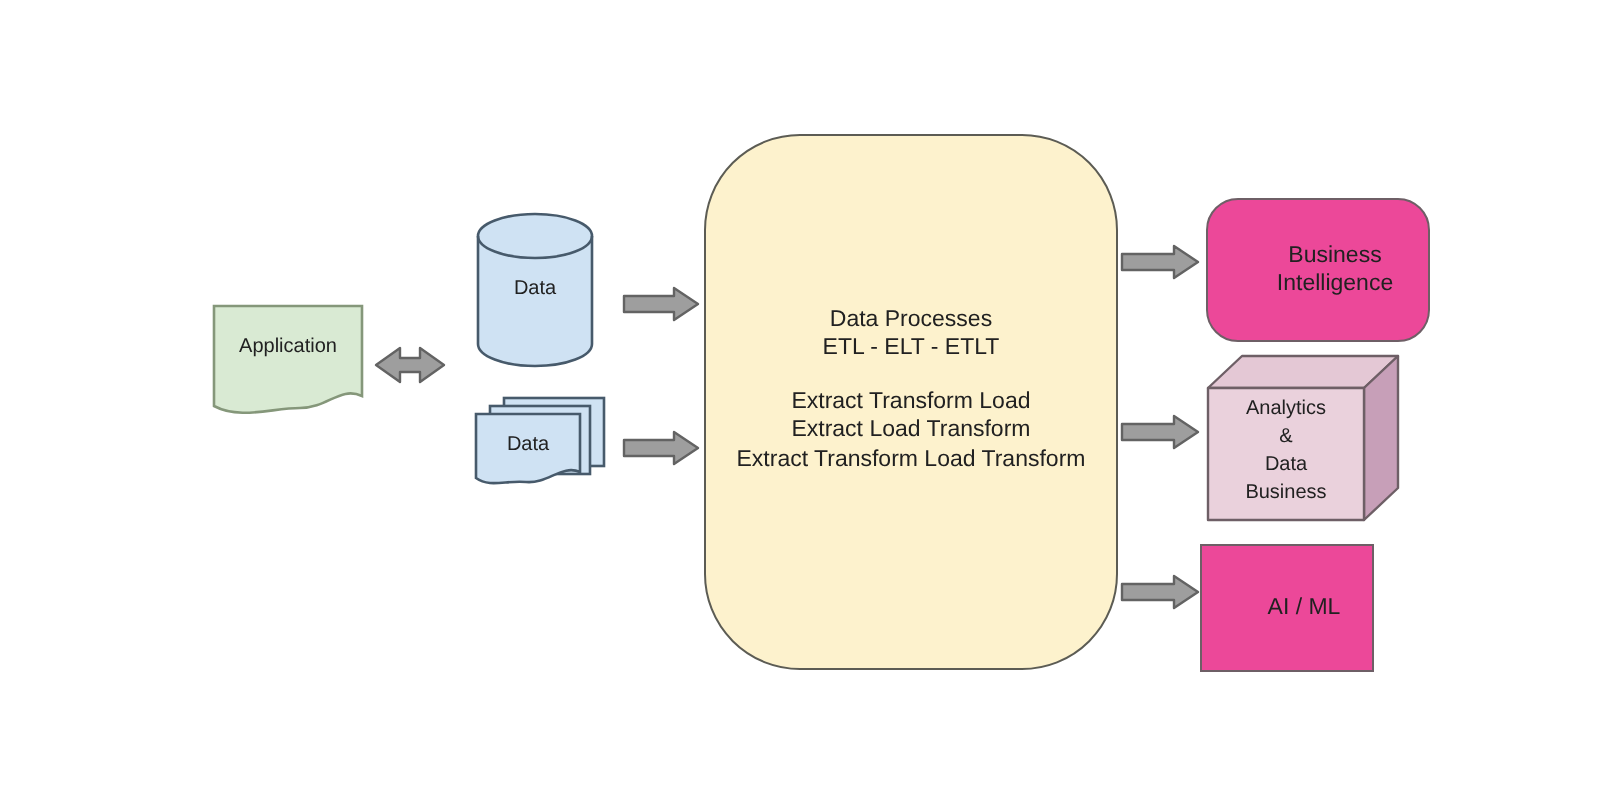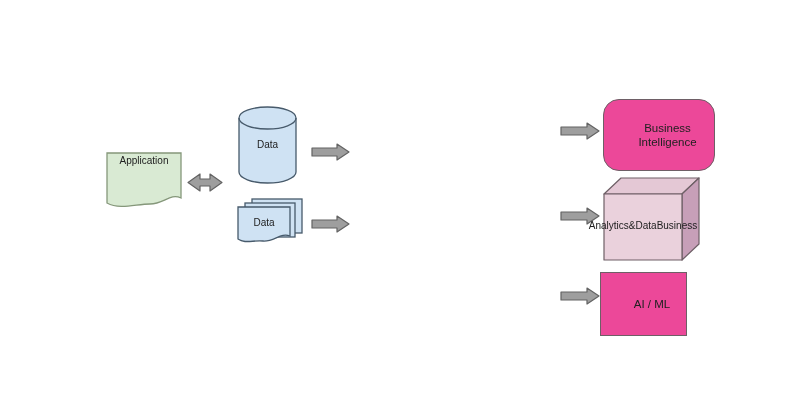--- a/index.html
+++ b/index.html
@@ -36,21 +36,21 @@
   .spacer{height:12px;}
 </style>
 </head>
 <body>
 
 <div class="canvas">
 
   <svg class="abs" style="left:106px;top:152px;" width="76" height="62" viewBox="0 0 76 62">
     <path class="doc-shape" d="M1,1 L75,1 L75,46 C64,41 58,52 44,52 C30,52 14,58 1,51 Z"></path>
   </svg>
-  <div class="lbl" style="left:106px;top:135px;width:76px;height:52px;">Application</div>
+  <div class="lbl" style="left:106px;top:148px;width:76px;height:52px;">Application</div>
 
   <svg class="abs" style="left:187px;top:171px;" width="36" height="23" viewBox="0 0 36 23">
     <polygon class="arrow-shape" points="1,11.5 13,3 13,8 23,8 23,3 35,11.5 23,20 23,15 13,15 13,20"></polygon>
   </svg>
 
   <svg class="abs" style="left:238px;top:106px;" width="59" height="78" viewBox="0 0 59 78">
     <path class="blue-fill" d="M1,12 A28.5,11 0 0 1 58,12 L58,66 A28.5,11 0 0 1 1,66 Z"></path>
     <path fill="none" stroke="#475a6b" stroke-width="1.3" d="M1,12 A28.5,11 0 0 0 58,12"></path>
   </svg>
   <div class="lbl" style="left:238px;top:120px;width:59px;height:50px;">Data</div>
@@ -62,20 +62,30 @@
   </svg>
   <div class="lbl" style="left:238px;top:206px;width:52px;height:34px;">Data</div>
 
   <svg class="abs" style="left:311px;top:143px;" width="39" height="18" viewBox="0 0 39 18">
     <polygon class="arrow-shape" points="1,5 26,5 26,1 38,9 26,17 26,13 1,13"></polygon>
   </svg>
   <svg class="abs" style="left:311px;top:215px;" width="39" height="18" viewBox="0 0 39 18">
     <polygon class="arrow-shape" points="1,5 26,5 26,1 38,9 26,17 26,13 1,13"></polygon>
   </svg>
 
+  <div class="process-box">
+    <div class="inner">
+      <div>Data Processes</div>
+      <div>ETL - ELT - ETLT</div>
+      <div class="spacer"></div>
+      <div>Extract Transform Load</div>
+      <div>Extract Load Transform</div>
+      <div>Extract Transform Load Transform</div>
+    </div>
+  </div>
 
   <svg class="abs" style="left:560px;top:122px;" width="40" height="18" viewBox="0 0 40 18">
     <polygon class="arrow-shape" points="1,5 27,5 27,1 39,9 27,17 27,13 1,13"></polygon>
   </svg>
   <svg class="abs" style="left:560px;top:207px;" width="40" height="18" viewBox="0 0 40 18">
     <polygon class="arrow-shape" points="1,5 27,5 27,1 39,9 27,17 27,13 1,13"></polygon>
   </svg>
   <svg class="abs" style="left:560px;top:287px;" width="40" height="18" viewBox="0 0 40 18">
     <polygon class="arrow-shape" points="1,5 27,5 27,1 39,9 27,17 27,13 1,13"></polygon>
   </svg>
@@ -83,21 +93,21 @@
   <div class="pink-box bi-box">
     <div>Business</div>
     <div>Intelligence</div>
   </div>
 
   <svg class="abs" style="left:603px;top:177px;" width="97" height="84" viewBox="0 0 97 84">
     <polygon class="cube-top" points="1,17 18,1 96,1 79,17"></polygon>
     <polygon class="cube-side" points="79,17 96,1 96,67 79,83"></polygon>
     <rect class="cube-front" x="1" y="17" width="78" height="66"></rect>
   </svg>
-  <div class="lbl" style="left:604px;top:192px;width:78px;height:68px;flex-direction:row;line-height:14px;">
+  <div class="lbl" style="left:604px;top:192px;width:78px;height:68px;flex-direction:column;line-height:14px;">
     <div>Analytics</div>
     <div>&amp;</div>
     <div>Data</div>
     <div>Business</div>
   </div>
 
   <div class="pink-box aiml-box">
     <div>AI / ML</div>
   </div>
 

